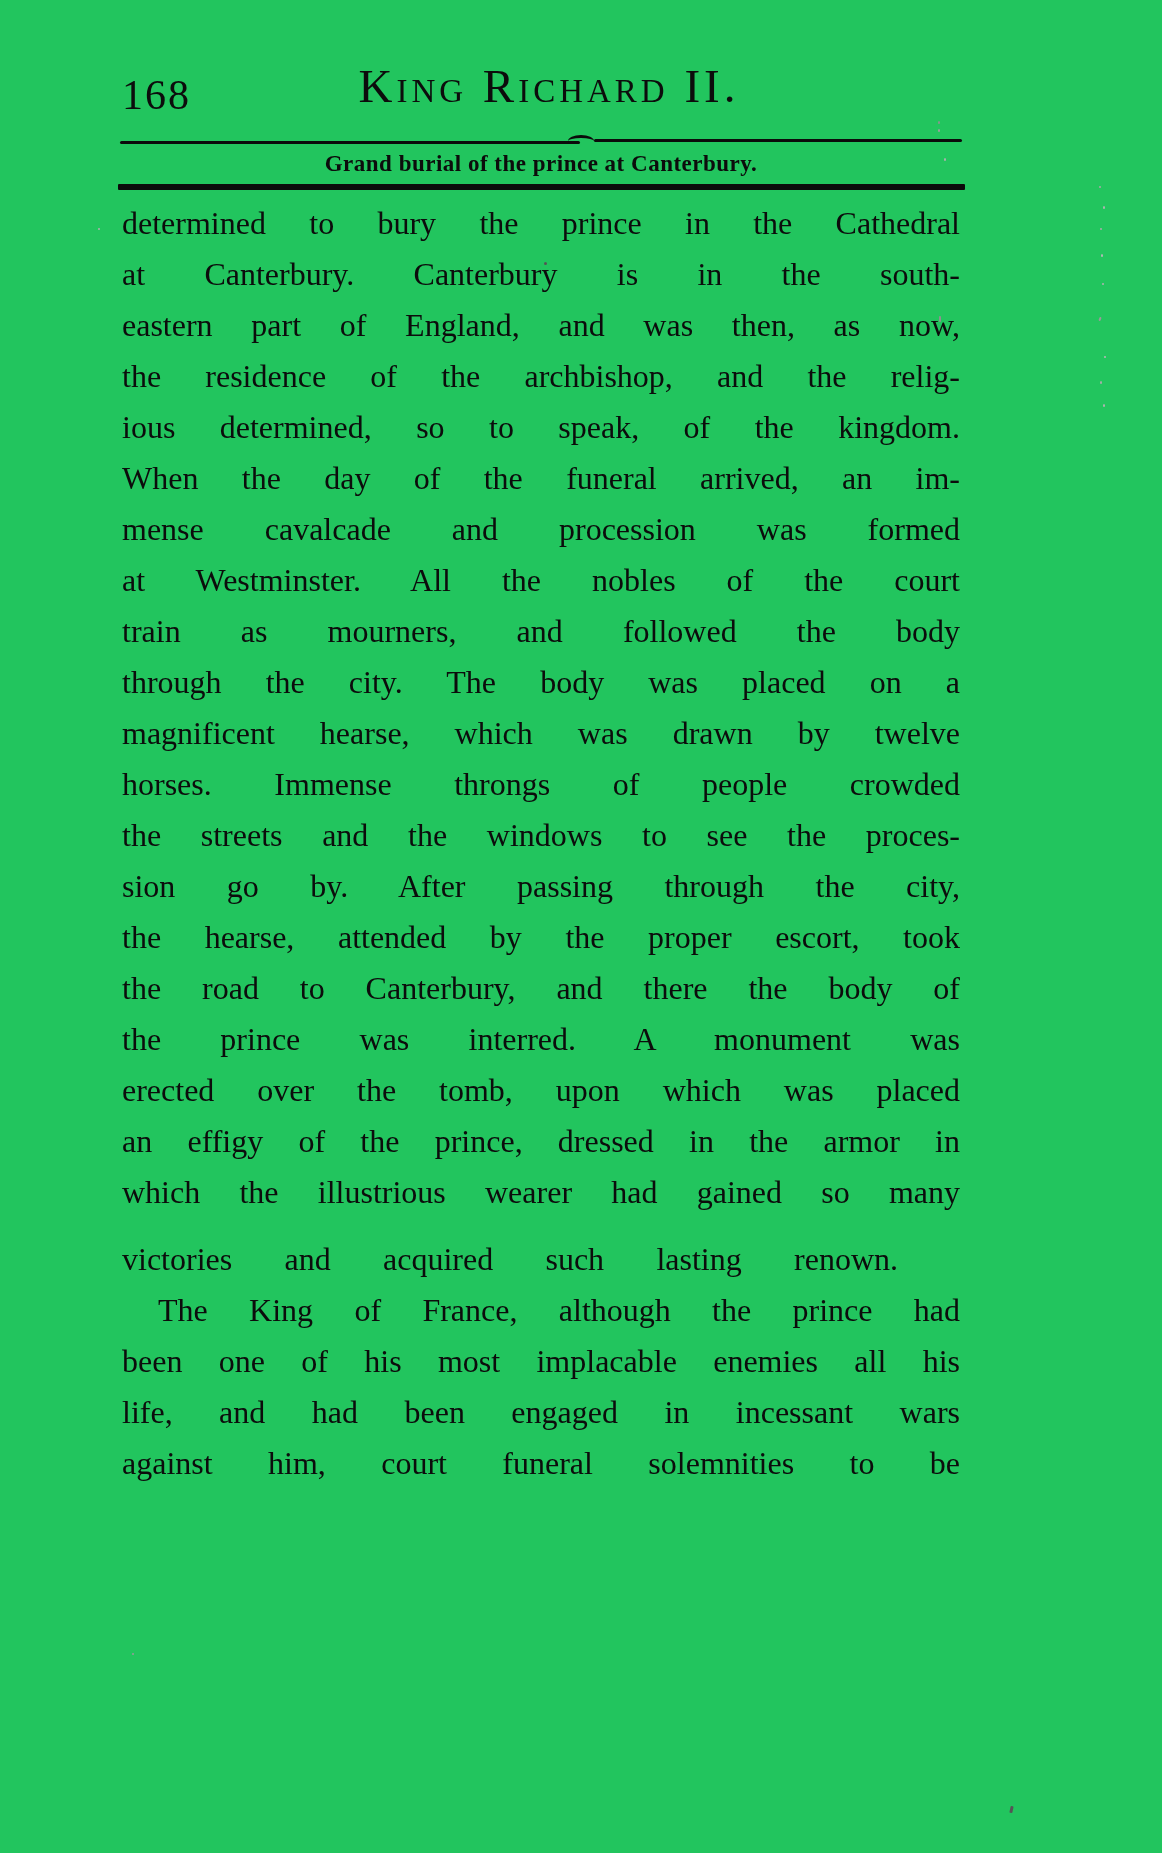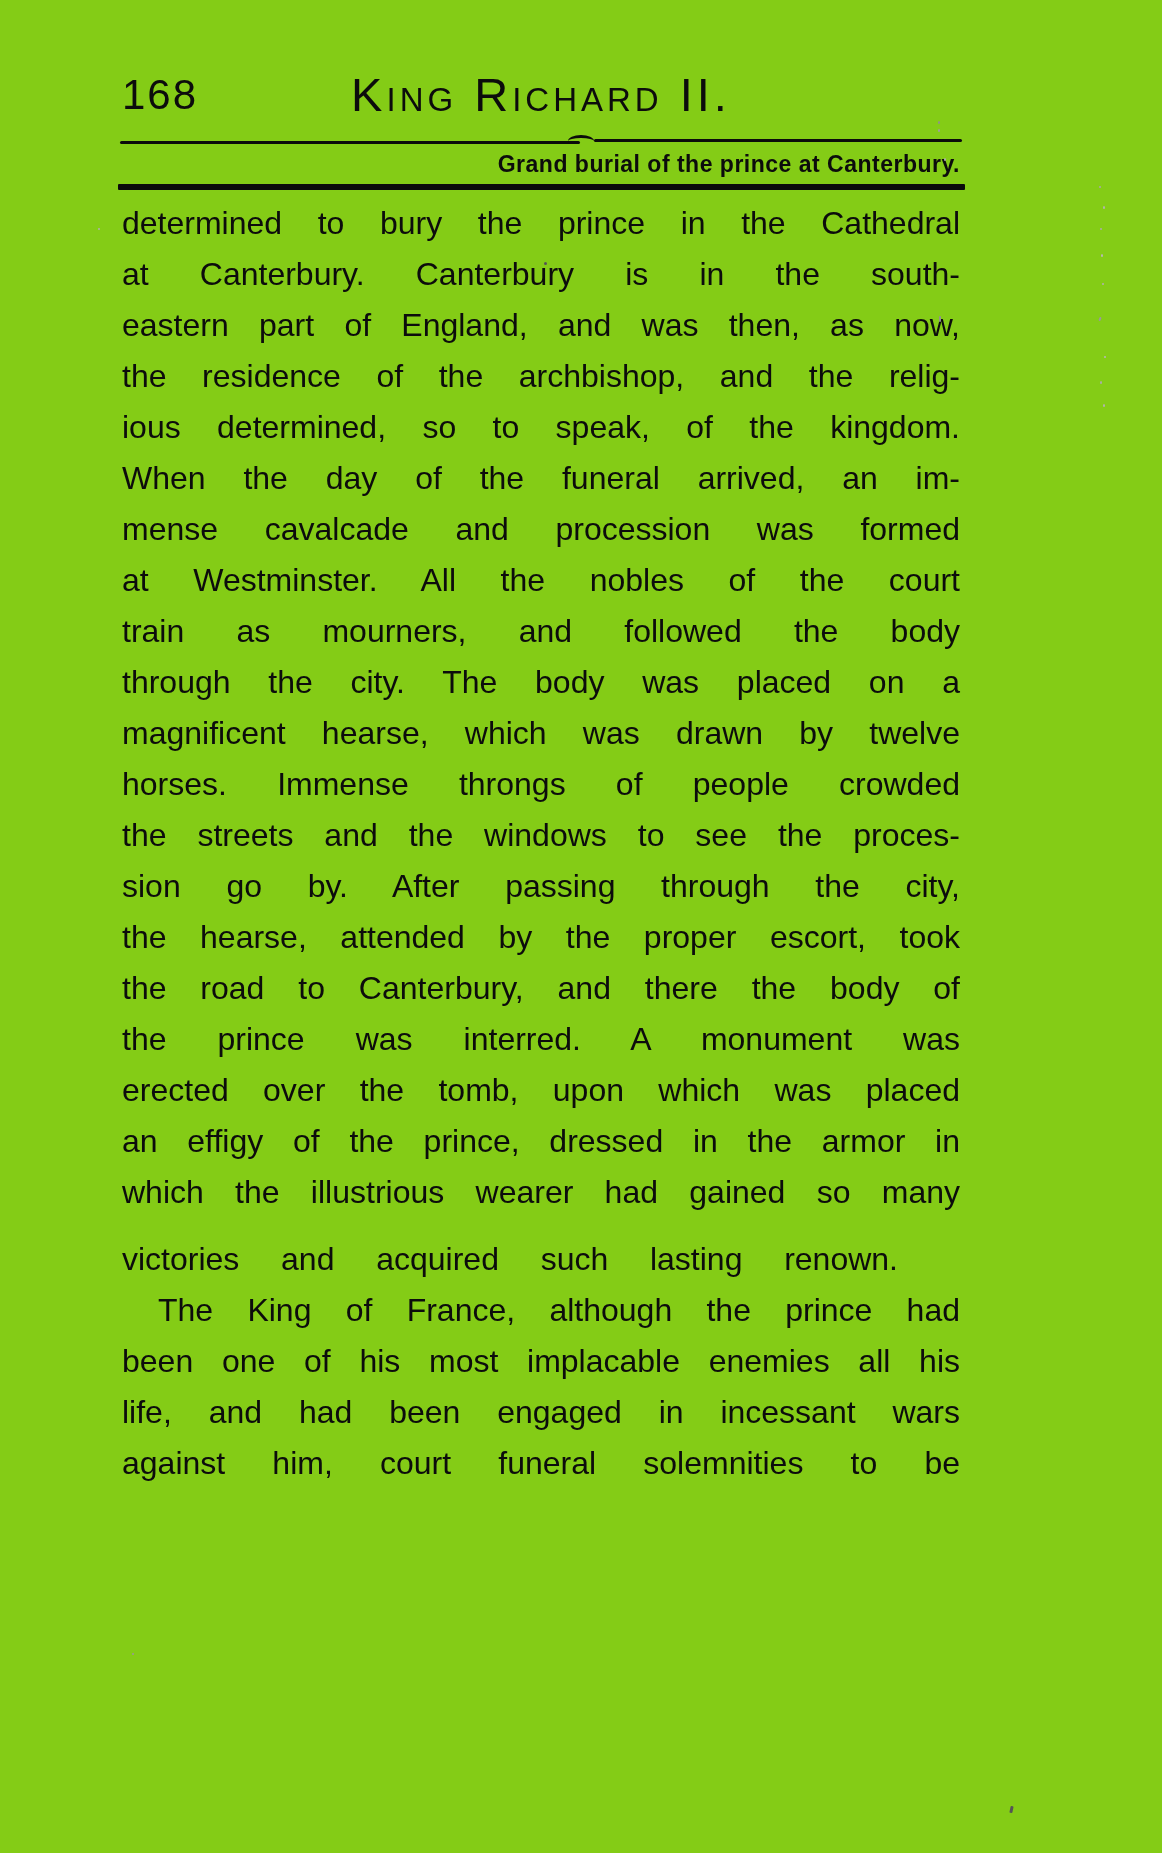--- a/index.html
+++ b/index.html
@@ -1,50 +1,50 @@
 <!DOCTYPE html>
 <html><head>
 <meta charset="utf-8">
 <style>
   html, body { margin: 0; padding: 0; background: #888; }
   .page {
     position: relative;
     width: 1162px;
     height: 1853px;
-    background: #84cc16;
-    font-family: Liberation Sans, sans-serif;
+    background: #22c55e;
+    font-family: Liberation Serif, serif;
     color: #0c0c0c;
     overflow: hidden;
     margin: 0 auto;
   }
 
   
   .header-row { position: absolute; top: 72px; left: 122px; width: 838px; height: 44px; }
   .pagenum {
     position: absolute; left: 0; bottom: 0;
     font-size: 42px; line-height: 1; letter-spacing: 2px;
   }
   .running-title {
     position: absolute; left: 50%; bottom: -2px; transform: translateX(-50%);
-    margin: 0; font-weight: 400;
+    margin: 8px; font-weight: 400;
     font-size: 47px; line-height: 1;
     font-variant-caps: small-caps;
     letter-spacing: 4px; white-space: nowrap;
   }
 
   
   .rule-thin { position: absolute; top: 137px; left: 120px; width: 842px; height: 10px; }
   .rule-thin .seg-left  { position: absolute; left: 0;     top: 4px; width: 460px; height: 3px; background: #0b0b0b; border-radius: 2px; }
   .rule-thin .seg-right { position: absolute; left: 474px; top: 2px; width: 368px; height: 3px; background: #0b0b0b; border-radius: 2px; }
   .rule-thin .seg-hook  { position: absolute; left: 448px; top: -2px; width: 26px; height: 9px;
     border-top: 3px solid #0b0b0b; border-radius: 50% 50% 0 0; }
 
   .section-heading {
     position: absolute; top: 151px; left: 122px; width: 838px;
-    text-align: right; font-size: 23px; font-weight: bold; letter-spacing: 0.5px;
+    text-align: center; font-size: 23px; font-weight: bold; letter-spacing: 0.5px;
   }
 
   .rule-thick { position: absolute; top: 184px; left: 118px; width: 847px; height: 6px; background: #0b0b0b; border-radius: 1px; }
 
   
   .body-text { position: absolute; top: 198px; left: 122px; width: 838px; font-size: 32px; }
   .line { height: 51px; line-height: 51px; }
   .line.justify { text-align: justify; text-align-last: justify; }
   .line:not(.justify) { text-align: left; white-space: nowrap; }
   .line.indent { padding-left: 36px; }

